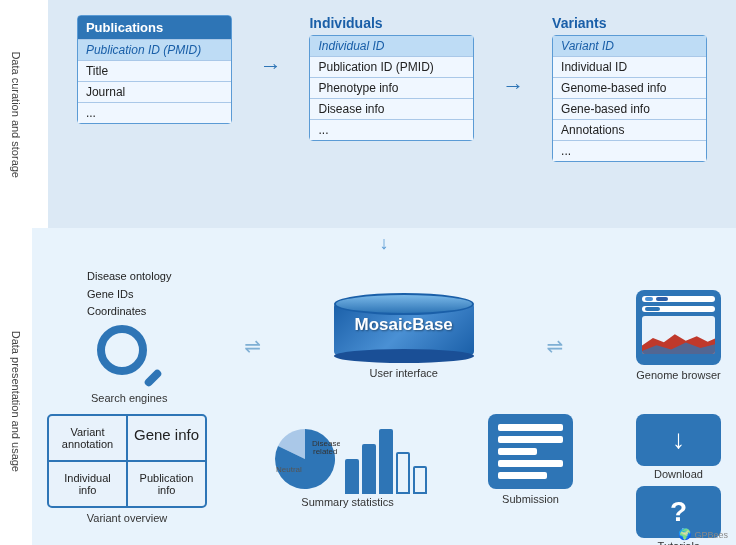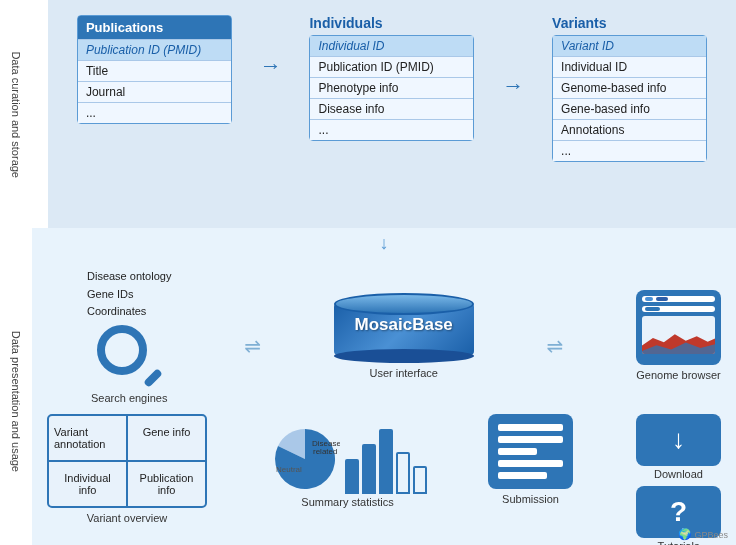--- a/index.html
+++ b/index.html
@@ -197,22 +197,22 @@
         </div>
         <div style="font-size:11px; color:#333; margin-top:4px;">Genome browser</div>
       </div>
 
     </div>
 
     <div style="display:flex; align-items:flex-start; justify-content:space-between; padding:4px 15px 6px;">
 
       <div style="display:flex; flex-direction:column; align-items:center;">
         <div style="display:grid; grid-template-columns:1fr 1fr; gap:2px; border:2px solid #2e75b6; border-radius:5px; overflow:hidden; background:#2e75b6; width:160px;">
-          <div style="background:#e8f2fb; padding:10px 5px; font-size:11px; color:#222; text-align:left;">Variant<br>annotation</div>
-          <div style="background:#e8f2fb; padding:10px 5px; font-size:11px; color:#222; text-align:center;">Gene info</div>
+          <div style="background:#e8f2fb; padding:10px 5px; font-size:11px; color:#222; text-align:center;">Variant<br>annotation</div>
+          <div style="background:#e8f2fb; padding:10px 5px; font-size:15px; color:#222; text-align:center;">Gene info</div>
           <div style="background:#e8f2fb; padding:10px 5px; font-size:11px; color:#222; text-align:center;">Individual<br>info</div>
           <div style="background:#e8f2fb; padding:10px 5px; font-size:11px; color:#222; text-align:center;">Publication<br>info</div>
         </div>
         <div style="font-size:11px; color:#333; margin-top:4px;">Variant overview</div>
       </div>
 
       <div style="display:flex; flex-direction:column; align-items:center;">
         <div style="display:flex; align-items:flex-end; gap:5px; width:155px; height:80px;">
 
           <div style="position:relative; width:70px; height:70px; flex-shrink:0;">

